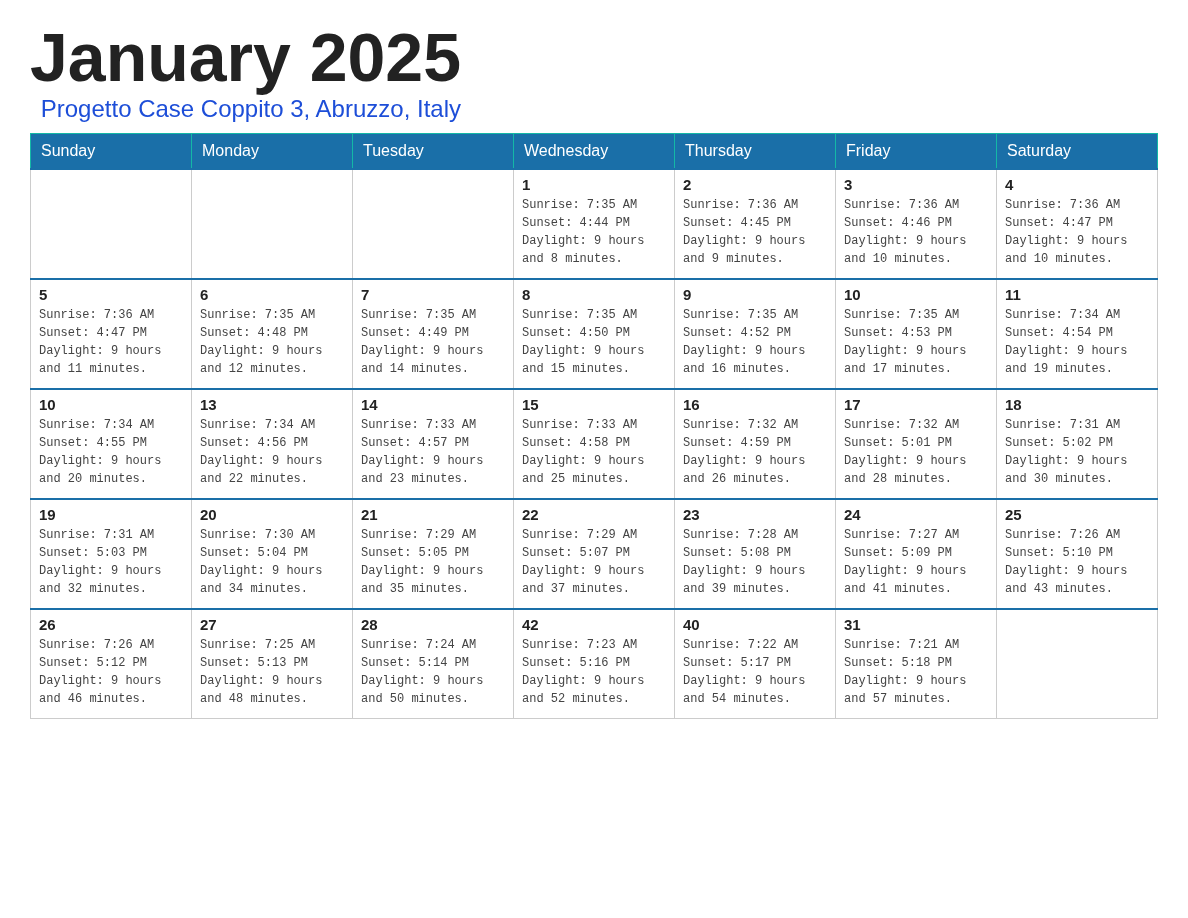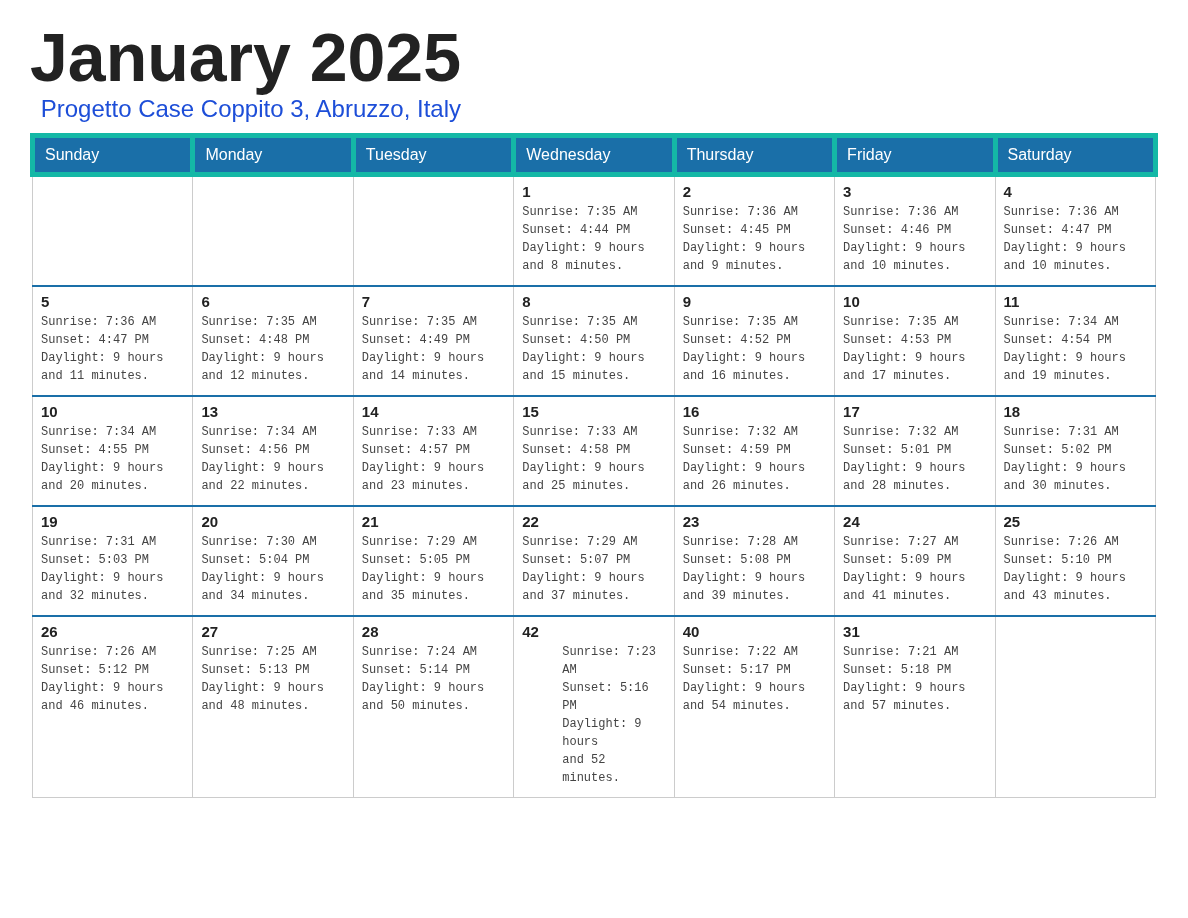--- a/index.html
+++ b/index.html
@@ -39,21 +39,21 @@
       border-collapse: collapse;
       margin-top: 8px;
     }
     .calendar th {
       background-color: #1a6fa8;
       color: #fff;
       font-size: 16px;
       font-weight: normal;
       padding: 8px 10px;
       text-align: left;
-      border: 5px solid #14b8a6;
+      border: 1px solid #14b8a6;
     }
     .calendar td {
       width: 14.28%;
       vertical-align: top;
       padding: 6px 8px 10px 8px;
       border: 1px solid #ccc;
       border-top: 2px solid #1a6fa8;
       font-size: 12.5px;
       color: #333;
       height: 110px;
@@ -321,21 +321,21 @@
         </td>
         <td>
           <span class="day-number">28</span>
           <div class="day-info" style="white-space: pre-line;">Sunrise: 7:24 AM
 Sunset: 5:14 PM
 Daylight: 9 hours
 and 50 minutes.</div>
         </td>
         <td>
           <span class="day-number">42</span>
-          <div class="day-info" style="white-space: pre-line; margin-left: 40px;">Sunrise: 7:23 AM
+          <div class="day-info" style="white-space: pre-line;">Sunrise: 7:23 AM
 Sunset: 5:16 PM
 Daylight: 9 hours
 and 52 minutes.</div>
         </td>
         <td>
           <span class="day-number">40</span>
           <div class="day-info" style="white-space: pre-line;">Sunrise: 7:22 AM
 Sunset: 5:17 PM
 Daylight: 9 hours
 and 54 minutes.</div>

